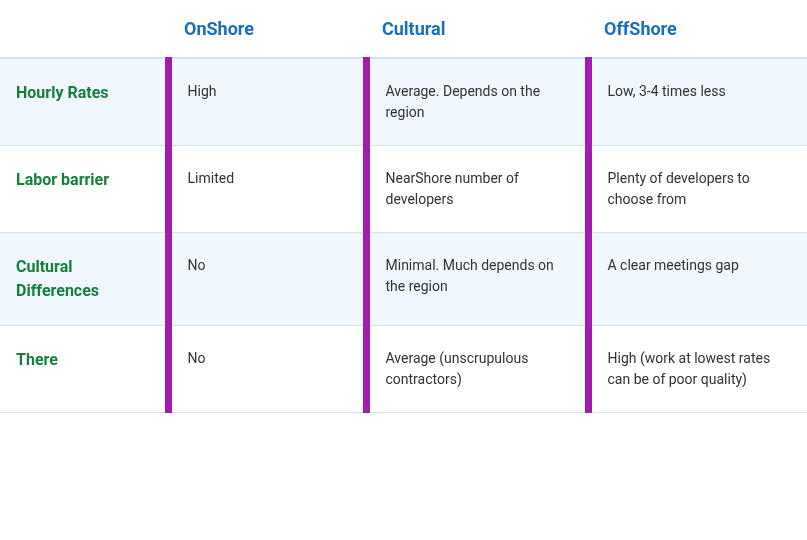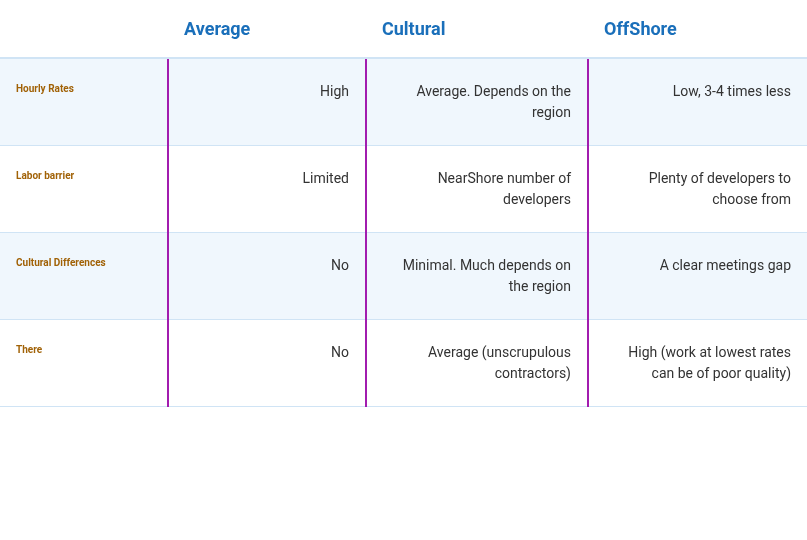--- a/index.html
+++ b/index.html
@@ -60,44 +60,43 @@
     tbody td {
       padding: 22px 16px;
       vertical-align: top;
       font-size: 14px;
       color: #333;
       line-height: 1.5;
     }
 
     tbody td:first-child {
       font-weight: 700;
-      color: #a16207;
-      font-size: 10px;
+      color: #15803d;
+      font-size: 16px;
     }
 
     tbody td + td {
-      border-left: 2px solid #a21caf;
-      text-align: right;
+      border-left: 7px solid #a21caf;
     }
   </style>
 </head>
 <body>
 
 <div class="table-container">
   <table>
     <colgroup>
       <col class="col-label">
       <col class="col-onshore">
       <col class="col-nearshore">
       <col class="col-offshore">
     </colgroup>
     <thead>
       <tr>
         <th></th>
-        <th>Average</th>
+        <th>OnShore</th>
         <th>Cultural</th>
         <th>OffShore</th>
       </tr>
     </thead>
     <tbody id="table-body">
     <tr>
           <td>Hourly Rates</td>
           <td>High</td>
           <td>Average. Depends on the region</td>
           <td>Low, 3-4 times less</td>

